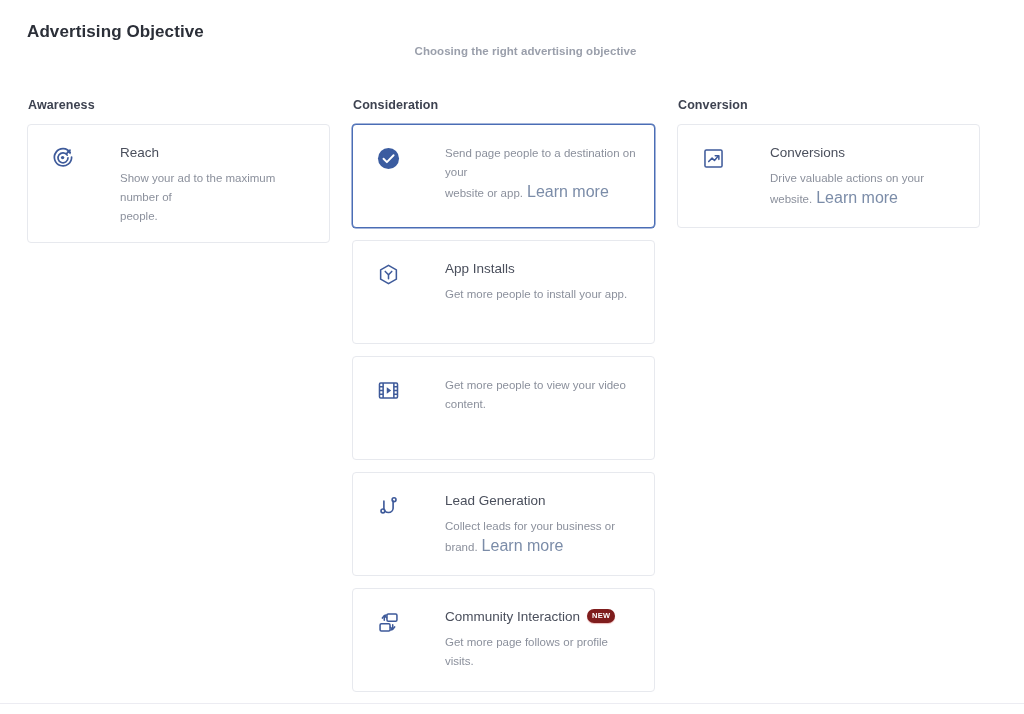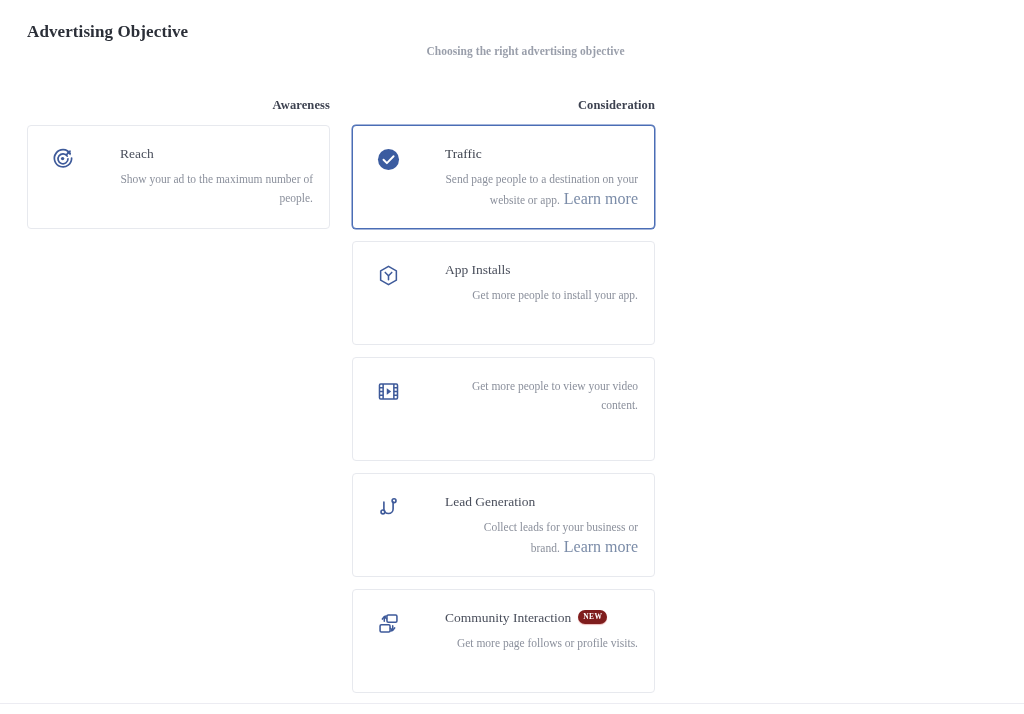--- a/index.html
+++ b/index.html
@@ -8,21 +8,20 @@
     width: 1024px; height: 714px;
     background: #ffffff;
     font-family: "Liberation Sans", sans-serif;
     -webkit-font-smoothing: antialiased;
   }
   .page {
     position: relative;
     width: 1024px; height: 714px;
     overflow: hidden;
     background: #ffffff;
-    font-family: Liberation Serif, serif;
   }
   .header { padding: 22px 0 0 27px; }
   .page-title {
     font-size: 17px;
     font-weight: 600;
     color: #2b2f38;
     letter-spacing: .1px;
     margin: 0 0 3px 0;
   }
   .page-subtitle {
@@ -34,21 +33,21 @@
     text-align: center;
   }
   .columns {
     position: absolute;
     top: 98px; left: 27px;
     width: 975px;
     display: flex;
     gap: 22px;
     align-items: flex-start;
   }
-  .column { width: 303px; flex: 0 0 303px; text-align: right; }
+  .column { width: 303px; flex: 0 0 303px; }
   .col-head {
     font-size: 12.5px;
     font-weight: 600;
     color: #3d4250;
     margin: 0 0 12px 1px;
     letter-spacing: .1px;
   }
   .card {
     position: relative;
     background: #ffffff;
@@ -164,23 +163,20 @@
         <div class="col-head">Consideration</div>
         <div class="card selected">
           <div class="card-inner">
             <div class="card-icon">
               <svg width="23" height="23" viewBox="0 0 24 24">
                 <circle cx="12" cy="12" r="11" fill="#3b5ca0"></circle>
                 <path d="M6.8 12.3l3.5 3.5 7-7.2" fill="none" stroke="#ffffff" stroke-width="2" stroke-linecap="round" stroke-linejoin="round"></path>
               </svg>
             </div>
             <div class="card-body">
-              <div class="card-title">
-                <span>Traffic</span>
-              </div>
               <p class="card-desc"><span class="desc-line">Send page people to a destination on your</span><span>website or app.</span><a class="learn-more">Learn more</a></p>
             </div>
           </div>
         </div>
         <div class="card">
           <div class="card-inner">
             <div class="card-icon">
               <svg width="23" height="23" viewBox="0 0 24 24" fill="none" stroke="#3e5a9a" stroke-width="1.6">
                 <path d="M12 2.4l8.2 4.7v9.8L12 21.6 3.8 16.9V7.1z" stroke-linejoin="round"></path>
                 <path d="M8.6 8.8l3.4 3.4 3.4-3.4" stroke-linecap="round" stroke-linejoin="round"></path>
@@ -248,18 +244,38 @@
                 <span>Community Interaction</span>
                 <span class="badge-new">NEW</span>
               </div>
               <p class="card-desc">
                 <span class="desc-line">Get more page follows or profile visits.</span>
               </p>
             </div>
           </div>
         </div>
       </div>
+      <div class="column">
+        <div class="col-head">Conversion</div>
+        <div class="card">
+          <div class="card-inner">
+            <div class="card-icon">
+              <svg width="23" height="23" viewBox="0 0 24 24" fill="none" stroke="#3e5a9a" stroke-width="1.6">
+                <rect x="3.1" y="3.1" width="17.8" height="17.8" rx="1.4"></rect>
+                <path d="M7 15.2l3.5-3.6 2.5 2.5 4-4.6" stroke-linecap="round" stroke-linejoin="round"></path>
+                <path d="M13.8 9.1h3.8v3.8" stroke-linecap="round" stroke-linejoin="round"></path>
+              </svg>
+            </div>
+            <div class="card-body">
+              <div class="card-title">
+                <span>Conversions</span>
+              </div>
+              <p class="card-desc"><span>Drive valuable actions on your website.</span><a class="learn-more">Learn more</a></p>
+            </div>
+          </div>
+        </div>
+      </div>
     </div>
 
   <div class="footer-divider"></div>
   <div class="footer-strip"></div>
 
 </div>
 
 </body></html>

